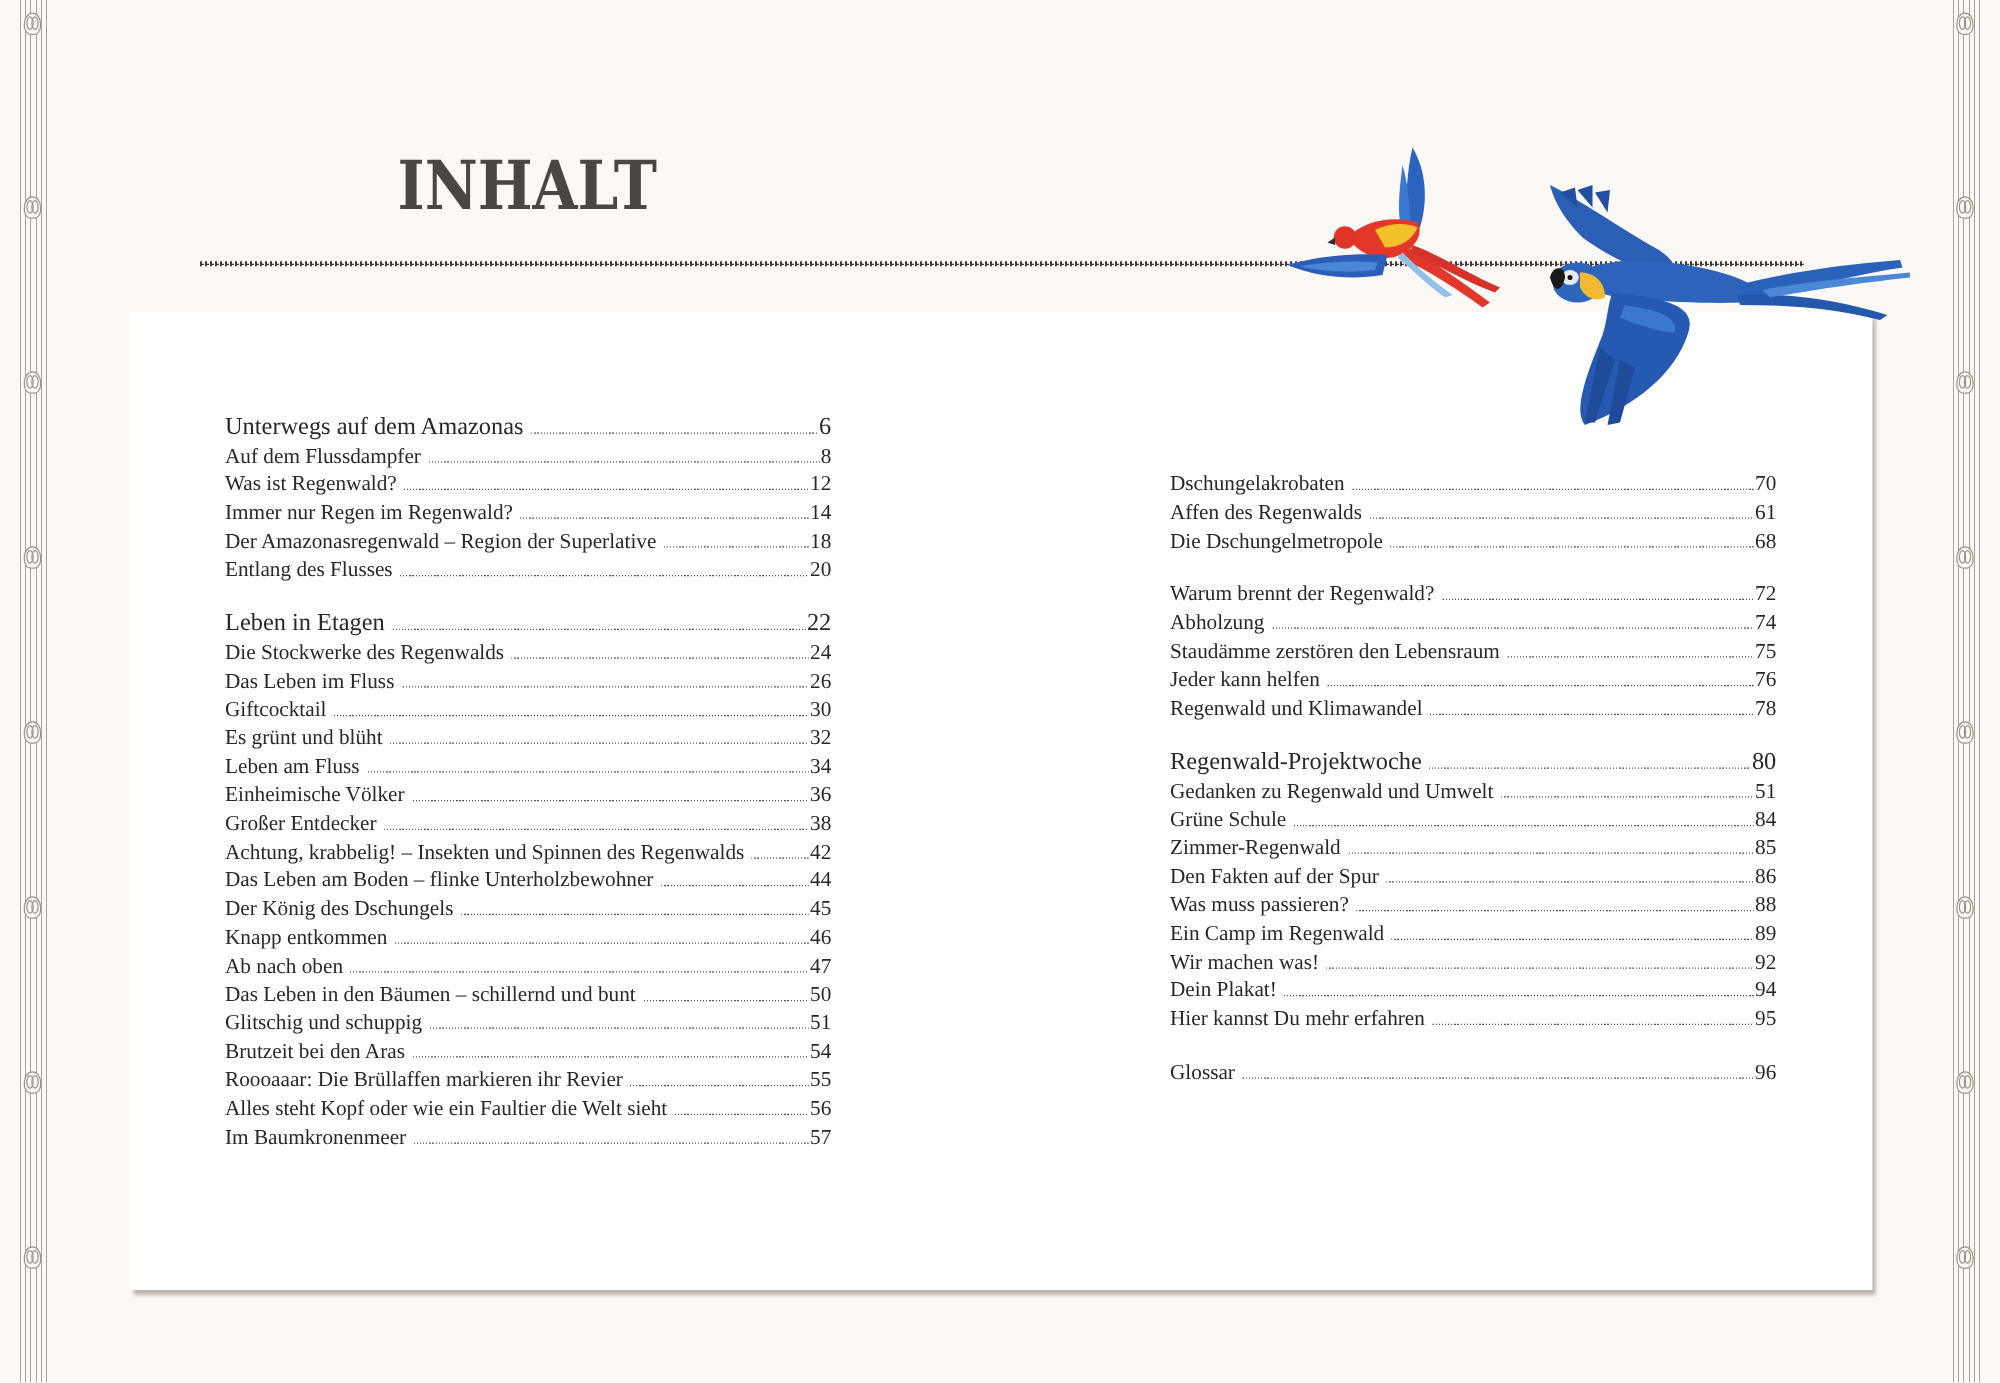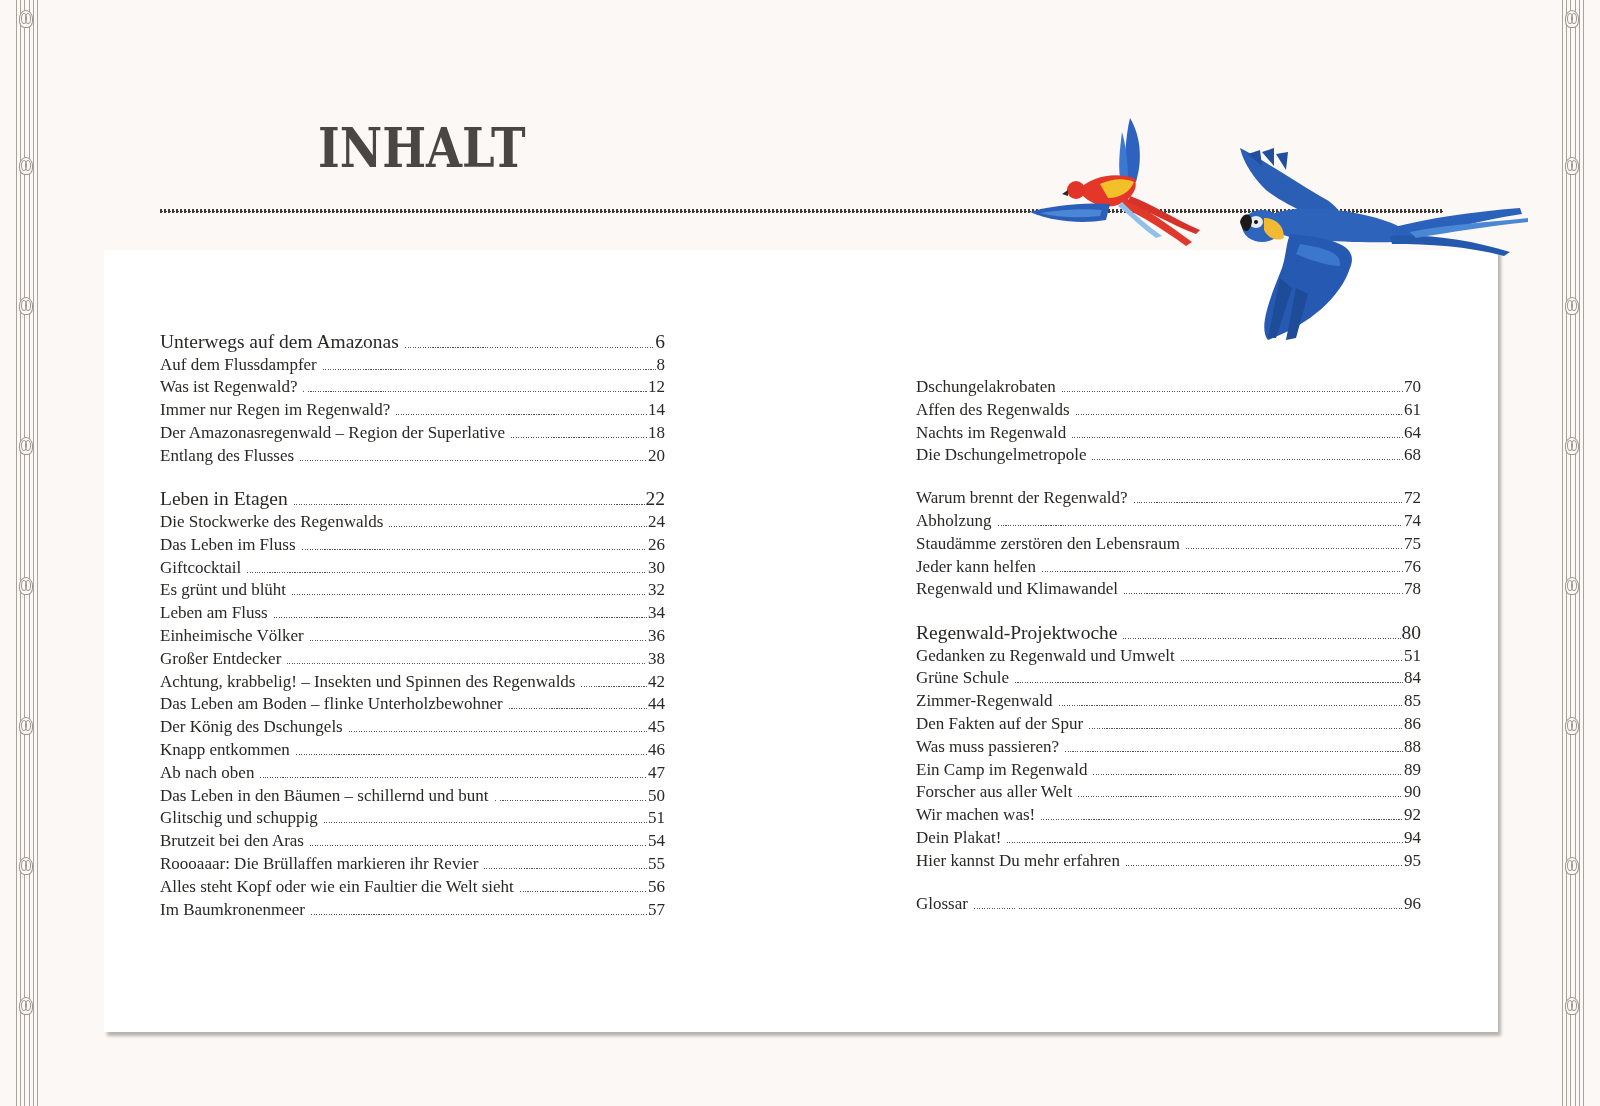--- a/index.html
+++ b/index.html
@@ -65,21 +65,21 @@
     position: absolute; width: 505px;
   }
   .toc-col.left { left: 160px; top: 330px; }
   .toc-col.right { left: 916px; top: 376px; }
 
   .toc-row {
     display: flex; align-items: baseline; height: 22.8px;
     font-size: 17px; line-height: 22.8px; white-space: nowrap;
   }
   .toc-row.chapter { font-size: 19.5px; height: 23.5px; line-height: 23.5px; }
-  .toc-row .label { flex: 0 0 auto; padding-right: 6px; }
+  .toc-row .label { flex: 0 0 auto; padding-right: 6px; margin-left: 20px; }
   .toc-row .dots {
     flex: 1 1 auto; height: 1px; margin-bottom: 4px;
     background: repeating-linear-gradient(90deg, #555 0 1px, transparent 1px 2.5px);
   }
   .toc-row .page { flex: 0 0 auto; padding-left: 1px; }
   .group { margin-bottom: 20px; }
 
   
   .parrot { position: absolute; }
 </style>
@@ -251,25 +251,20 @@
         <span class="label">Dschungelakrobaten</span>
         <span class="dots"></span>
         <span class="page">70</span>
       </div>
     <div class="toc-row">
         <span class="label">Affen des Regenwalds</span>
         <span class="dots"></span>
         <span class="page">61</span>
       </div>
     <div class="toc-row">
-        <span class="label">Nachts im Regenwald</span>
-        <span class="dots"></span>
-        <span class="page">64</span>
-      </div>
-    <div class="toc-row">
         <span class="label">Die Dschungelmetropole</span>
         <span class="dots"></span>
         <span class="page">68</span>
       </div>
   </div>
 
   <div class="group">
     <div class="toc-row">
         <span class="label">Warum brennt der Regenwald?</span>
         <span class="dots"></span>
@@ -327,25 +322,20 @@
         <span class="label">Was muss passieren?</span>
         <span class="dots"></span>
         <span class="page">88</span>
       </div>
     <div class="toc-row">
         <span class="label">Ein Camp im Regenwald</span>
         <span class="dots"></span>
         <span class="page">89</span>
       </div>
     <div class="toc-row">
-        <span class="label">Forscher aus aller Welt</span>
-        <span class="dots"></span>
-        <span class="page">90</span>
-      </div>
-    <div class="toc-row">
         <span class="label">Wir machen was!</span>
         <span class="dots"></span>
         <span class="page">92</span>
       </div>
     <div class="toc-row">
         <span class="label">Dein Plakat!</span>
         <span class="dots"></span>
         <span class="page">94</span>
       </div>
     <div class="toc-row">

